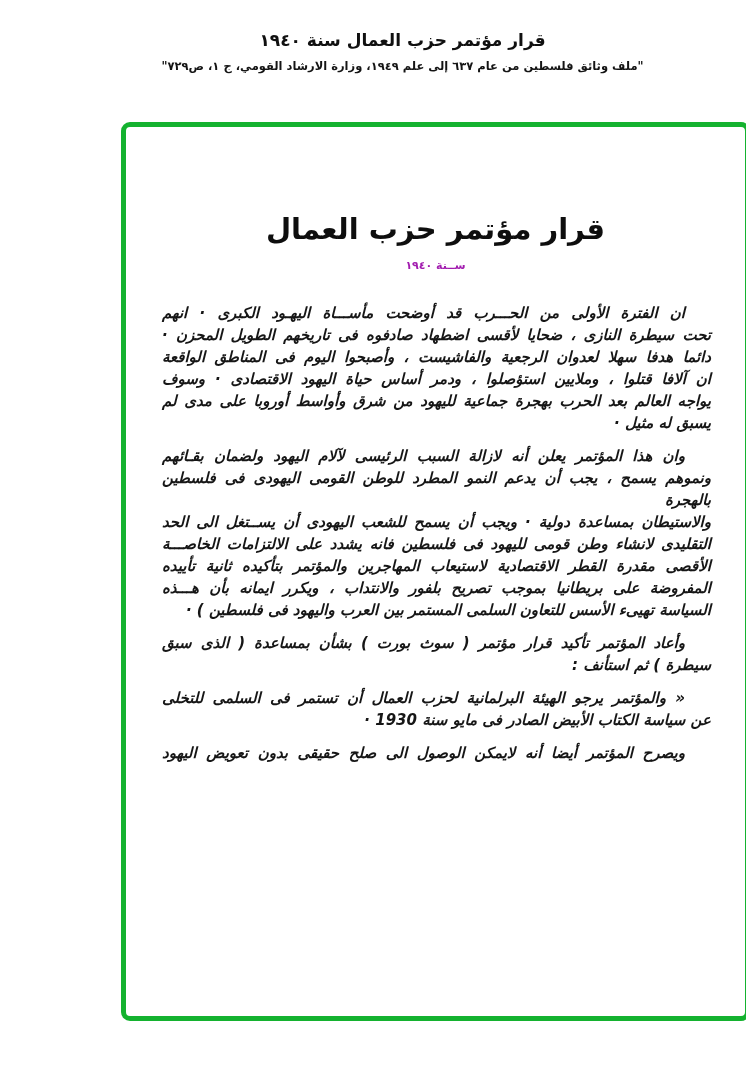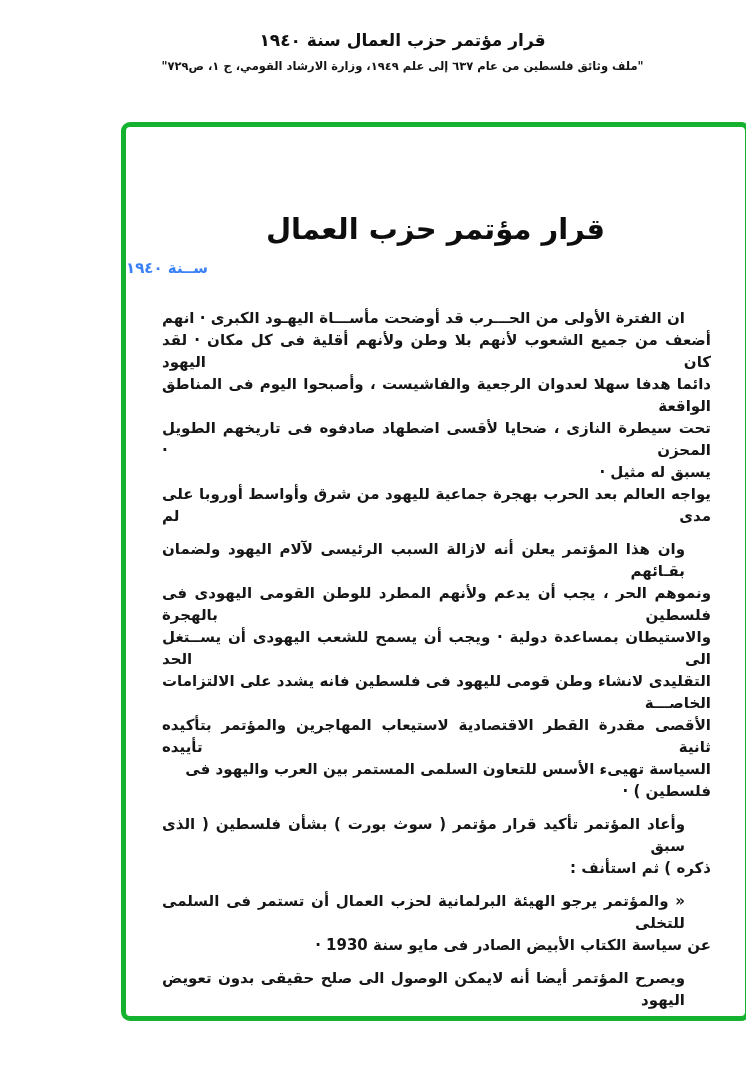--- a/index.html
+++ b/index.html
@@ -47,33 +47,33 @@
   }
   .doc-title {
     margin-top: 85px;
     text-align: center;
     font-size: 29px;
     font-weight: bold;
     color: #0e0e0e;
   }
   .doc-subtitle {
     margin-top: 13px;
-    text-align: left;
-    font-size: 15px;
+    text-align: center;
+    font-size: 11px;
     font-weight: bold;
-    color: #3b82f6;
+    color: #a21caf;
   }
   .doc-body {
     margin: 30px 34px 0 36px;
     font-size: 15px;
     line-height: 22px;
     font-weight: 600;
     color: #161616;
   }
-  .paragraph { margin-bottom: 11px; }
+  .paragraph { margin-bottom: 11px; font-style: italic; }
   .line {
     text-align: justify;
     text-align-last: justify;
     white-space: normal;
   }
   .line.first { padding-right: 26px; }
   .line.last {
     text-align: right;
     text-align-last: right;
   }
@@ -87,37 +87,38 @@
     <div class="scan-title">قرار مؤتمر حزب العمال سنة ١٩٤٠</div>
     <div class="scan-source">"ملف وثائق فلسطين من عام ٦٣٧ إلى علم ١٩٤٩، وزارة الارشاد القومي، ج ١، ص٧٢٩"</div>
   </div>
 
   <div class="doc-frame">
     <h1 class="doc-title">قرار مؤتمر حزب العمال</h1>
     <div class="doc-subtitle">ســنة ١٩٤٠</div>
     <div class="doc-body" id="doc-body">
         <div class="paragraph">
           <div class="line first">ان الفترة الأولى من الحـــرب قد أوضحت مأســـاة اليهـود الكبرى · انهم</div>
-          <div class="line">أضعف من جميع الشعوب لأنهم بلا وطن ولأنهم أقلية فى كل مكان · لقد كان اليهود</div>
+          <div class="line">تحت سيطرة النازى ، ضحايا لأقسى اضطهاد صادفوه فى تاريخهم الطويل المحزن ·</div>
           <div class="line">دائما هدفا سهلا لعدوان الرجعية والفاشيست ، وأصبحوا اليوم فى المناطق الواقعة</div>
-          <div class="line">تحت سيطرة النازى ، ضحايا لأقسى اضطهاد صادفوه فى تاريخهم الطويل المحزن ·</div>
+          <div class="line">ان آلافا قتلوا ، وملايين استؤصلوا ، ودمر أساس حياة اليهود الاقتصادى · وسوف</div>
+          <div class="line">يواجه العالم بعد الحرب بهجرة جماعية لليهود من شرق وأواسط أوروبا على مدى لم</div>
           <div class="line last">يسبق له مثيل ·</div>
-          <div class="line">يواجه العالم بعد الحرب بهجرة جماعية لليهود من شرق وأواسط أوروبا على مدى لم</div>
         </div>
         <div class="paragraph">
           <div class="line first">وان هذا المؤتمر يعلن أنه لازالة السبب الرئيسى لآلام اليهود ولضمان بقـائهم</div>
-          <div class="line">ونموهم الحر ، يجب أن يدعم ولأنهم المطرد للوطن القومى اليهودى فى فلسطين بالهجرة</div>
+          <div class="line">ونموهم يسمح ، يجب أن يدعم النمو المطرد للوطن القومى اليهودى فى فلسطين بالهجرة</div>
           <div class="line">والاستيطان بمساعدة دولية · ويجب أن يسمح للشعب اليهودى أن يســتغل الى الحد</div>
           <div class="line">التقليدى لانشاء وطن قومى لليهود فى فلسطين فانه يشدد على الالتزامات الخاصـــة</div>
           <div class="line">الأقصى مقدرة القطر الاقتصادية لاستيعاب المهاجرين والمؤتمر بتأكيده ثانية تأييده</div>
+          <div class="line">المفروضة على بريطانيا بموجب تصريح بلفور والانتداب ، ويكرر ايمانه بأن هـــذه</div>
           <div class="line last">السياسة تهيىء الأسس للتعاون السلمى المستمر بين العرب واليهود فى فلسطين ) ·</div>
         </div>
         <div class="paragraph">
-          <div class="line first">وأعاد المؤتمر تأكيد قرار مؤتمر ( سوث بورت ) بشأن فلسطين ( الذى سبق</div>
-          <div class="line last">ذكره ) ثم استأنف :</div>
+          <div class="line first">وأعاد المؤتمر تأكيد قرار مؤتمر ( سوث بورت ) بشأن بمساعدة ( الذى سبق</div>
+          <div class="line last">سيطرة ) ثم استأنف :</div>
         </div>
         <div class="paragraph">
           <div class="line first">« والمؤتمر يرجو الهيئة البرلمانية لحزب العمال أن تستمر فى السلمى للتخلى</div>
           <div class="line last">عن سياسة الكتاب الأبيض الصادر فى مايو سنة 1930 ·</div>
         </div>
         <div class="paragraph">
           <div class="line first">ويصرح المؤتمر أيضا أنه لايمكن الوصول الى صلح حقيقى بدون تعويض اليهود</div>
         </div>
       </div>
   </div>

